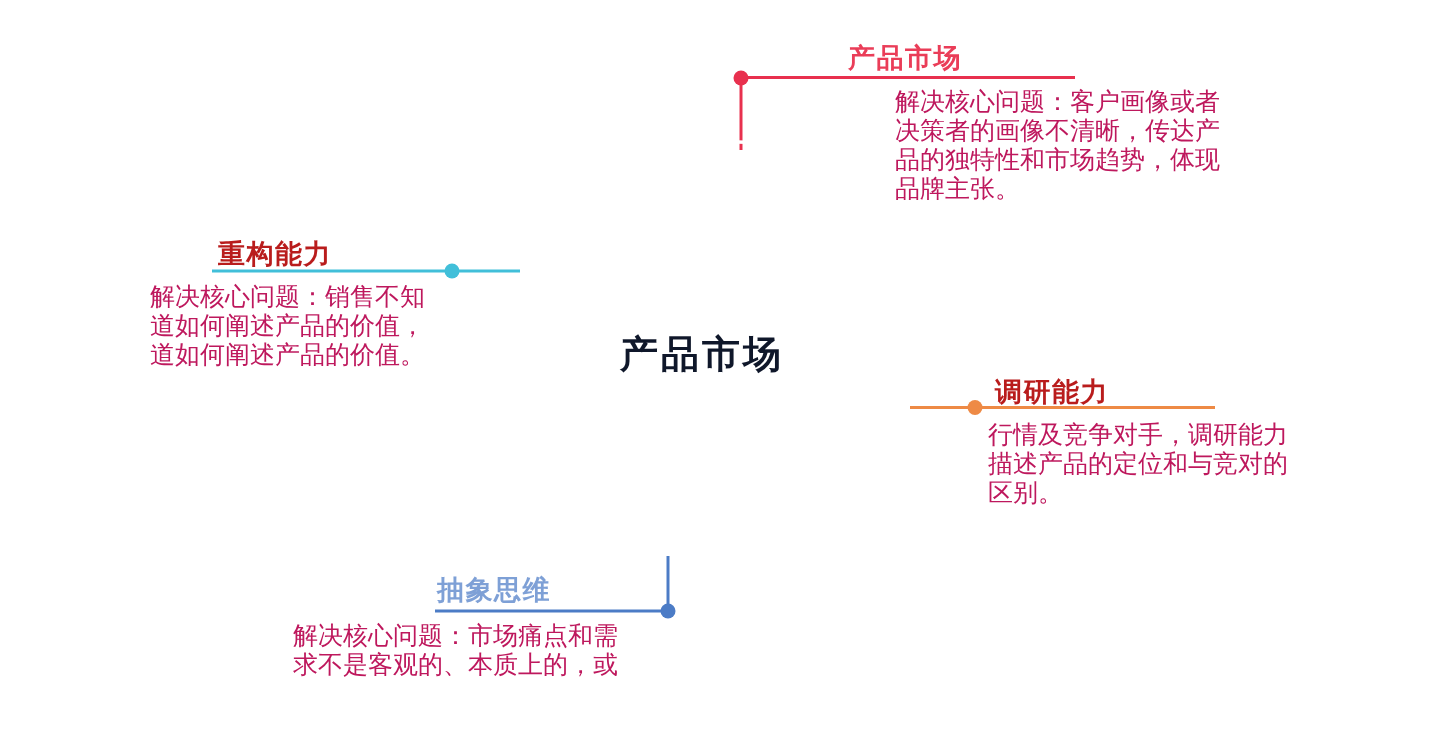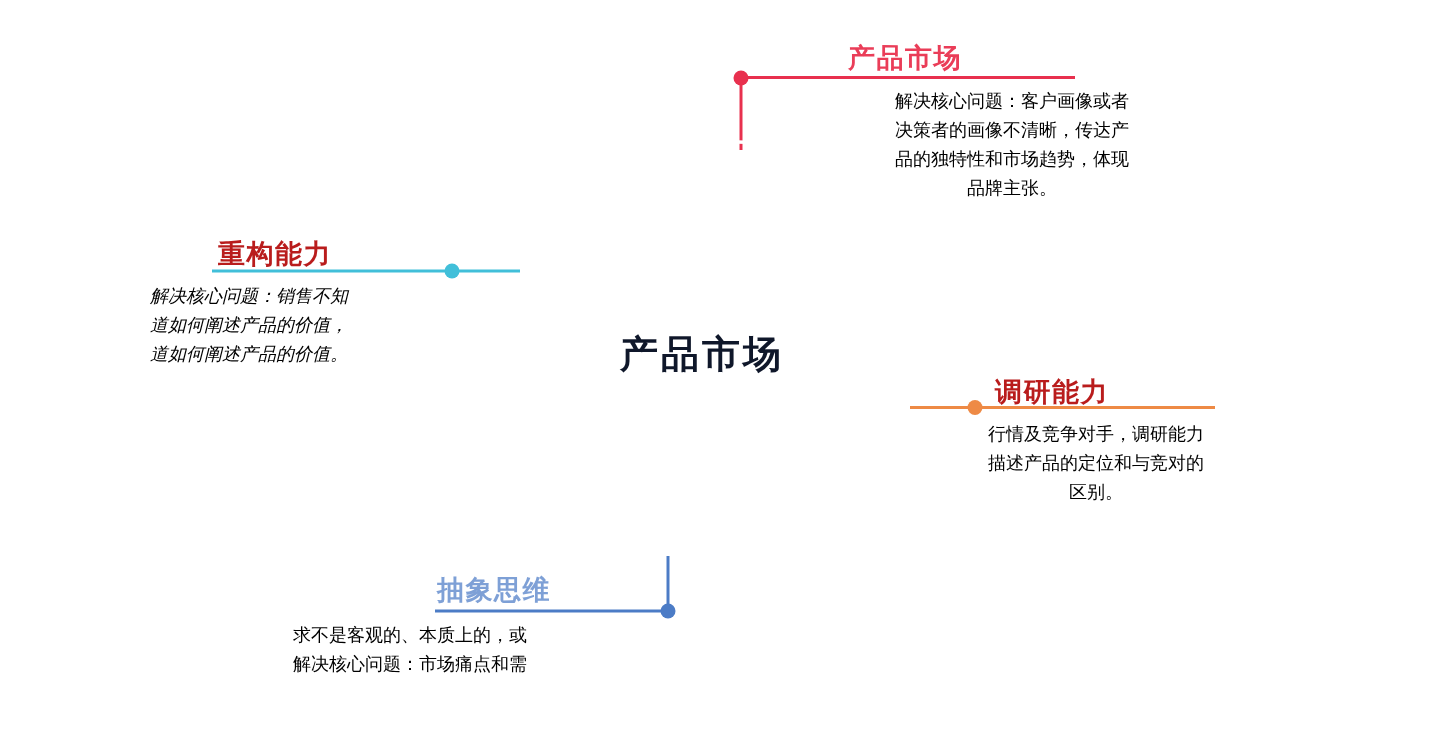--- a/index.html
+++ b/index.html
@@ -19,25 +19,24 @@
   }
   .txt { position: absolute; z-index: 2; }
   .node-title {
     font-size: 27px;
     font-weight: 700;
     letter-spacing: 1.5px;
     white-space: nowrap;
     line-height: 32px;
   }
   .node-body {
-    font-size: 18px;
+    font-size: 25px;
     line-height: 29px;
-    color: #000000;
+    color: #be185d;
     white-space: nowrap;
-    text-align: center;
   }
   .center-label {
     font-size: 38px;
     font-weight: 700;
     color: #0f172a;
     letter-spacing: 3px;
     width: 220px;
     text-align: center;
     white-space: nowrap;
   }
@@ -92,32 +91,32 @@
 
   <div class="txt node-title" style="left: 848px; top: 42px; color: rgb(234, 61, 88);">产品市场</div>
   <div class="txt node-body" style="left:895px; top:87px;">
     <div>解决核心问题：客户画像或者</div>
     <div>决策者的画像不清晰，传达产</div>
     <div>品的独特性和市场趋势，体现</div>
     <div>品牌主张。</div>
   </div>
 
   <div class="txt node-title" style="left: 218px; top: 238px; color: #b91c1c;">重构能力</div>
-  <div class="txt node-body" style="left:150px; top:282px;font-style:italic;">
+  <div class="txt node-body" style="left:150px; top:282px;">
     <div>解决核心问题：销售不知</div>
     <div>道如何阐述产品的价值，</div>
     <div>道如何阐述产品的价值。</div>
   </div>
 
   <div class="txt node-title" style="left: 995px; top: 376px; color: #b91c1c;">调研能力</div>
   <div class="txt node-body" style="left:988px; top:420px;">
     <div>行情及竞争对手，调研能力</div>
     <div>描述产品的定位和与竞对的</div>
     <div>区别。</div>
   </div>
 
   <div class="txt node-title" style="left: 437px; top: 574px; color: rgb(126, 160, 214);">抽象思维</div>
   <div class="txt node-body" style="left:293px; top:621px;">
+    <div>解决核心问题：市场痛点和需</div>
     <div>求不是客观的、本质上的，或</div>
-    <div>解决核心问题：市场痛点和需</div>
   </div>
 
 </div>
 
 </body></html>

